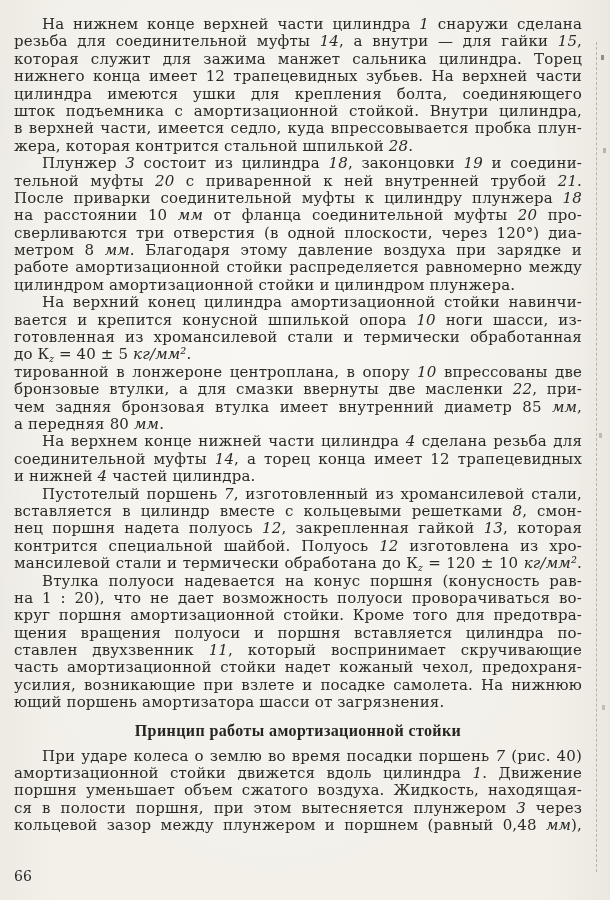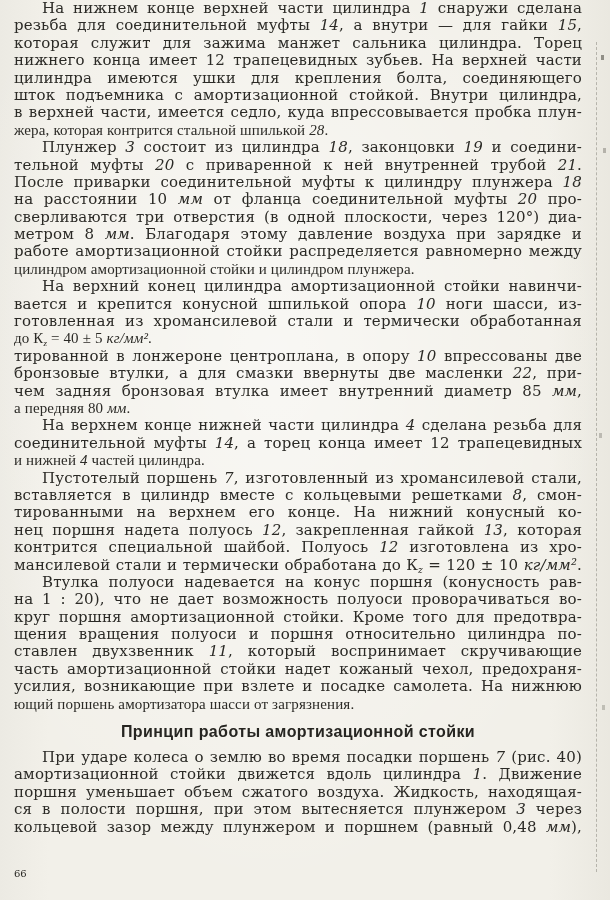--- a/index.html
+++ b/index.html
@@ -13,57 +13,57 @@
     width: 610px; height: 900px;
     overflow: hidden;
     background:
       radial-gradient(ellipse at 45% 40%, rgba(255,255,255,0.5), rgba(0,0,0,0) 70%),
       linear-gradient(90deg, #eceae3 0%, #f2f0e9 8%, #f2f0e9 90%, #eae8e0 100%),
       #f1efe8;
     color: #2b2a26;
   }
   .text-block {
     position: absolute;
-    left: 14px; top: 0;
+    left: 14px; top: 16px;
     width: 568px;
   }
   .para { margin: 0; padding: 0; }
   .line {
     font-size: 15px;
     line-height: 17.4px;
     letter-spacing: 0.15px;
     text-align: justify;
     text-align-last: justify;
     white-space: normal;
     overflow: hidden;
     height: 17.4px;
   }
   .line.first { text-indent: 28px; }
-  .line.last { text-align-last: left; font-family: Liberation Serif, serif; }
+  .line.last { text-align-last: left; }
   .i { font-style: italic; }
   .sub {
     font-style: italic;
     font-size: 9px;
     vertical-align: -3px;
     letter-spacing: 0;
   }
   .heading {
-    font-family: Liberation Sans, sans-serif;
+    font-family: Liberation Serif, serif;
     font-weight: bold;
     font-size: 16px;
     line-height: 20px;
     text-align: center;
     letter-spacing: 0.4px;
     color: #262521;
     margin: 9px 0 7px 0;
   }
   .page-number {
     position: absolute;
     left: 14px; top: 868px;
-    font-size: 10px;
+    font-size: 14px;
     color: #2b2a26;
   }
   .scan-edge-line {
     position: absolute;
     left: 596px; top: 42px;
     height: 830px; width: 0;
     border-left: 1px dashed rgba(95, 92, 82, 0.38);
   }
   .scan-speck {
     position: absolute;
@@ -115,30 +115,29 @@
         <div class="line last"><span>а передняя 80 </span><span class="i">мм</span><span>.</span></div>
       </div>
       <div class="para">
         <div class="line first"><span>На верхнем конце нижней части цилиндра </span><span class="i">4</span><span> сделана резьба для</span></div>
         <div class="line"><span>соединительной муфты </span><span class="i">14</span><span>, а торец конца имеет 12 трапецевидных</span></div>
         <div class="line last"><span>и нижней </span><span class="i">4</span><span> частей цилиндра.</span></div>
       </div>
       <div class="para">
         <div class="line first"><span>Пустотелый поршень </span><span class="i">7</span><span>, изготовленный из хромансилевой стали,</span></div>
         <div class="line"><span>вставляется в цилиндр вместе с кольцевыми решетками </span><span class="i">8</span><span>, смон-</span></div>
-        <div class="line"><span>тированными на верхнем его конце. На нижний конусный ко-</span></div>
         <div class="line"><span>нец поршня надета полуось </span><span class="i">12</span><span>, закрепленная гайкой </span><span class="i">13</span><span>, которая</span></div>
         <div class="line"><span>контрится специальной шайбой. Полуось </span><span class="i">12</span><span> изготовлена из хро-</span></div>
         <div class="line"><span>мансилевой стали и термически обработана до К</span><span class="sub">z</span><span> = 120 ± 10 </span><span class="i">кг/мм²</span><span>.</span></div>
       </div>
       <div class="para">
         <div class="line first"><span>Втулка полуоси надевается на конус поршня (конусность рав-</span></div>
         <div class="line"><span>на 1 : 20), что не дает возможность полуоси проворачиваться во-</span></div>
         <div class="line"><span>круг поршня амортизационной стойки. Кроме того для предотвра-</span></div>
-        <div class="line"><span>щения вращения полуоси и поршня относительно цилиндра по-</span></div>
+        <div class="line"><span>щения вращения полуоси и поршня вставляется цилиндра по-</span></div>
         <div class="line"><span>ставлен двухзвенник </span><span class="i">11</span><span>, который воспринимает скручивающие</span></div>
         <div class="line"><span>часть амортизационной стойки надет кожаный чехол, предохраня-</span></div>
         <div class="line"><span>усилия, возникающие при взлете и посадке самолета. На нижнюю</span></div>
         <div class="line last"><span>ющий поршень амортизатора шасси от загрязнения.</span></div>
       </div>
       <h2 class="heading">Принцип работы амортизационной стойки</h2>
       <div class="para">
         <div class="line first"><span>При ударе колеса о землю во время посадки поршень </span><span class="i">7</span><span> (рис. 40)</span></div>
         <div class="line"><span>амортизационной стойки движется вдоль цилиндра </span><span class="i">1</span><span>. Движение</span></div>
         <div class="line"><span>поршня уменьшает объем сжатого воздуха. Жидкость, находящая-</span></div>

